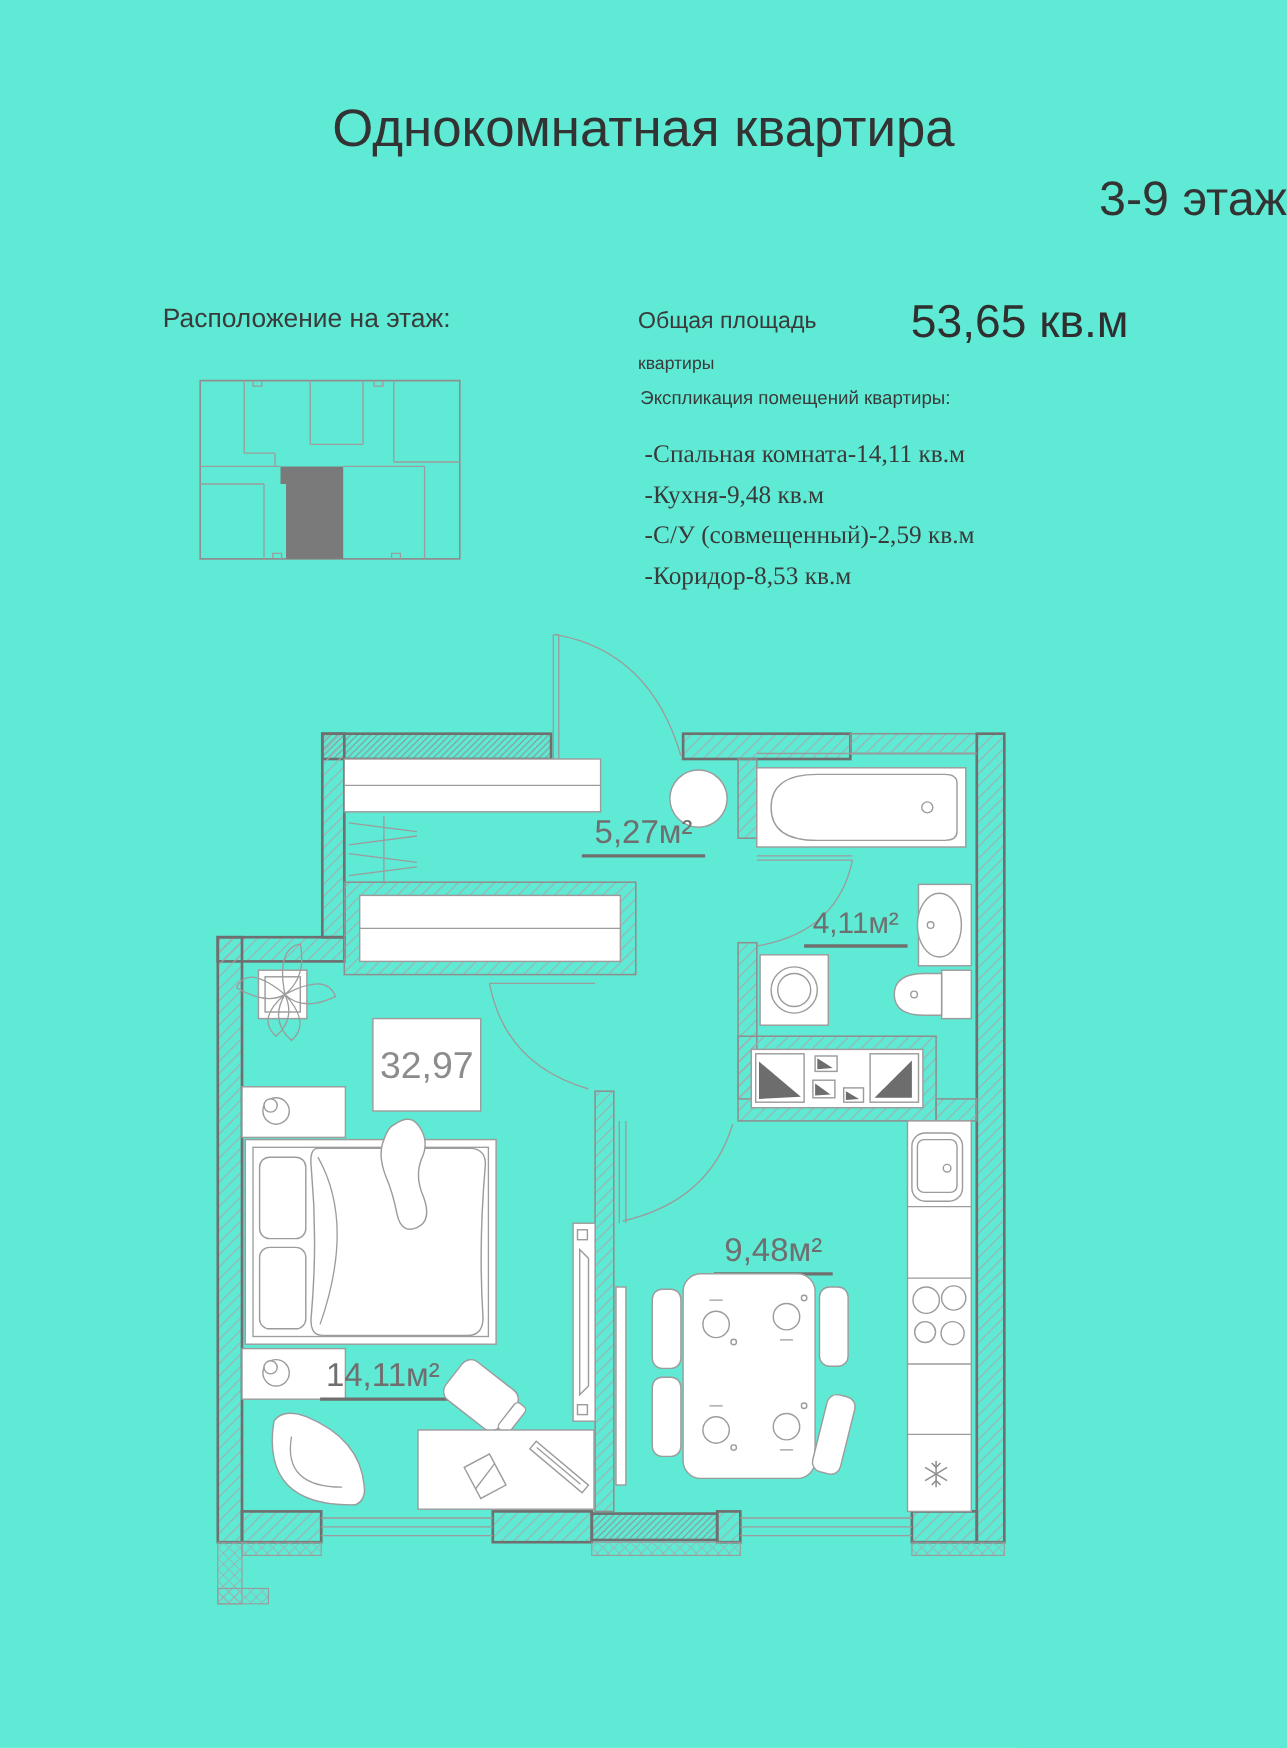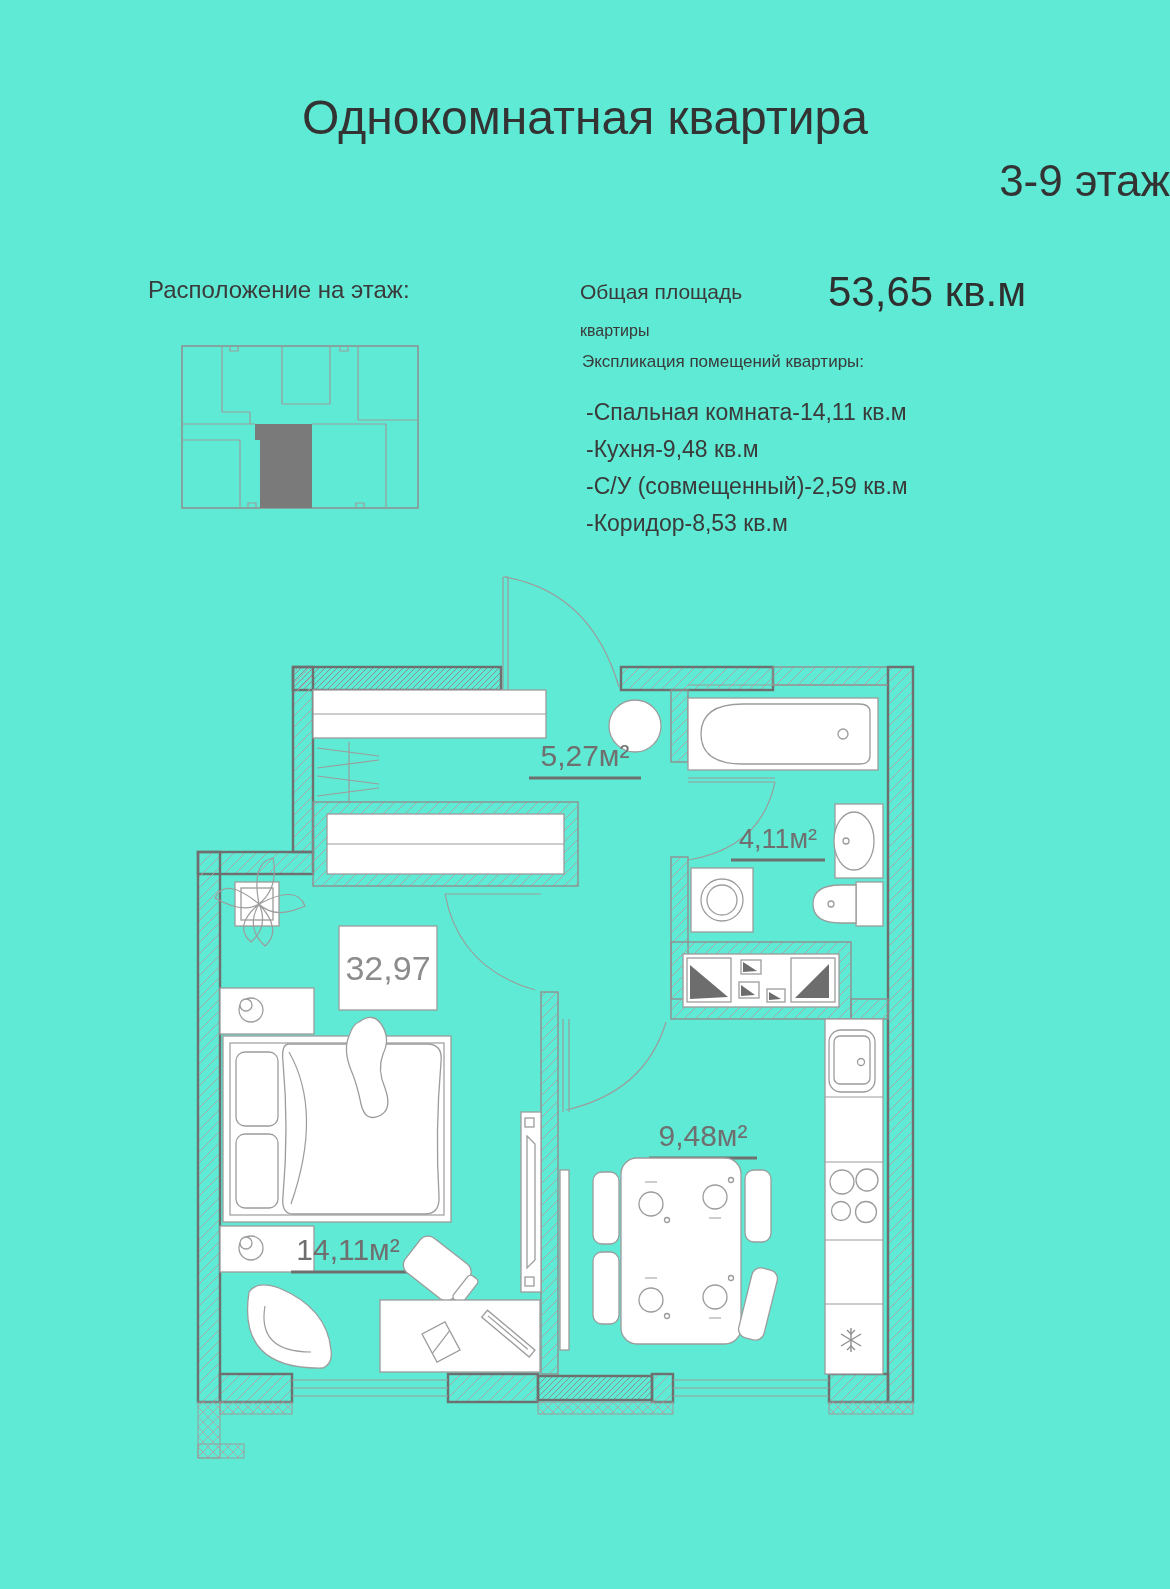--- a/index.html
+++ b/index.html
@@ -6,21 +6,21 @@
   .sheet{position:relative;width:1170px;height:1589px;background:#5eead4;overflow:hidden;
          font-family:"Liberation Sans",sans-serif;color:#3a3a3a;}
   .abs{position:absolute;}
   .title1{left:0;right:0;top:90px;text-align:center;font-size:48px;font-weight:400;color:#333;letter-spacing:0px;}
   .title2{left:0;right:0;top:156px;text-align:right;font-size:44px;font-weight:400;color:#333;}
   .loc-caption{left:148px;top:276px;font-size:24px;color:#3a3a3a;}
   .sum-l1{left:580px;top:280px;font-size:21px;}
   .sum-l2{left:580px;top:306px;font-size:16px;margin-top:16px;}
   .sum-big{left:828px;top:268px;font-size:42px;color:#2f2f2f;}
   .expl-h{left:582px;top:352px;font-size:17px;}
-  .expl-list{left:586px;top:394px;font-size:23px;line-height:37px;}
+  .expl-list{left:586px;top:394px;font-size:23px;line-height:37px;font-family:Liberation Serif, serif;}
   svg text{font-family:"Liberation Sans",sans-serif;}
   .plabel{fill:#6f6f6f;font-size:30px;text-anchor:middle;}
   .plabel-sm{fill:#6f6f6f;font-size:27px;text-anchor:middle;}
   .boxlabel{fill:#8c8c8c;font-size:34px;text-anchor:middle;}
   .w{fill:url(#h1);stroke:#6f6f6f;stroke-width:2.4;}
   .wd{fill:url(#h2);stroke:#6f6f6f;stroke-width:2.4;}
   .wx{fill:url(#hx);stroke:#9a9a9a;stroke-width:1;}
   .p{fill:url(#h1);stroke:#8f8f8f;stroke-width:1.4;}
   .f{fill:#ffffff;stroke:#9c9c9c;stroke-width:1.3;}
   .ln{fill:none;stroke:#9c9c9c;stroke-width:1.2;}

